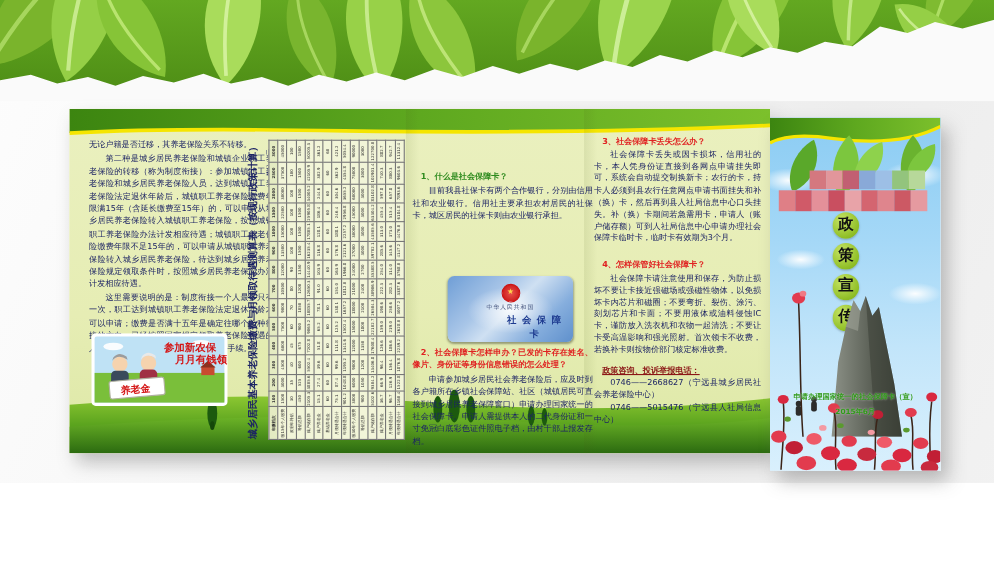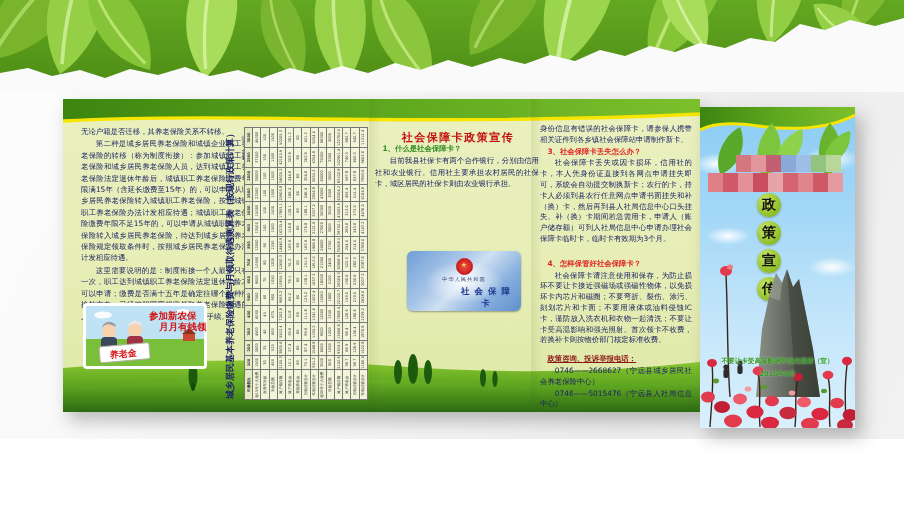--- a/index.html
+++ b/index.html
@@ -476,34 +476,36 @@
               <td>4476.0</td>
               <td>6184.8</td>
               <td>7893.6</td>
               <td>9603.6</td>
               <td>11312.4</td>
             </tr>
           </tbody>
       </table>
     </div>
 
-    <div class="m-title">社会保障卡政策宣传</div>
-    <div class="col" style="left:312px;top:44px;width:164px;">
+    <div class="col" style="left:312px;top:56px;width:164px;">
       <p class="h-green">1、什么是社会保障卡？</p>
       <p class="indent">目前我县社保卡有两个合作银行，分别由信用社和农业银行。信用社主要承担农村居民的社保卡，城区居民的社保卡则由农业银行承担。</p>
     </div>
     <div class="ssc-card">
       <div class="ssc-glow"></div>
       <div class="emblem">★</div>
       <div class="ssc-country">中华人民共和国</div>
       <div class="ssc-name">社会保障卡</div>
     </div>
+    <div class="col" style="left:312px;top:216px;width:164px;">
+      <p class="h-red">2、社会保障卡怎样申办？已发的卡存在姓名、像片、身份证等身份信息错误的怎么处理？</p>
+      <p class="indent">申请参加城乡居民社会养老保险后，应及时到各户籍所在乡镇社会保障站、社区（城镇居民可直接到城乡居民养老保障窗口）申请办理国家统一的社会保障卡。申请人需提供本人的二代身份证和一寸免冠白底彩色证件照电子档，由村干部上报发存档。</p>
+    </div>
 
     <div class="col" style="left:477px;top:25px;width:152px;line-height:10.8px;">
-      <p>身份信息有错误的社会保障卡，请参保人携带相关证件到各乡镇社会保障站申请制作新卡。</p>
       <p class="h-red">3、社会保障卡丢失怎么办？</p>
       <p class="indent">社会保障卡丢失或因卡损坏，信用社的卡，本人凭身份证直接到各网点申请挂失即可，系统会自动提交制换新卡；农行的卡，持卡人必须到县农行任意网点申请书面挂失和补（换）卡，然后再到县人社局信息中心口头挂失。补（换）卡期间若急需用卡，申请人（账户储存额）可到人社局信息中心申请办理社会保障卡临时卡，临时卡有效期为3个月。</p>
       <p class="h-red" style="margin-top:14px">4、怎样保管好社会保障卡？</p>
       <p class="indent">社会保障卡请注意使用和保存，为防止损坏不要让卡接近强磁场或强磁性物体，以免损坏卡内芯片和磁圈；不要弯折、裂伤、涂污、刻划芯片和卡面；不要用液体或油料侵蚀IC卡，谨防放入洗衣机和衣物一起清洗；不要让卡受高温影响和强光照射。首次领卡不收费，若换补卡则按物价部门核定标准收费。</p>
       <p class="hot-title" style="margin-top:8px">政策咨询、投诉举报电话：</p>
       <p class="indent">0746——2668627（宁远县城乡居民社会养老保险中心）</p>
       <p class="indent">0746——5015476（宁远县人社局信息中心）</p>
     </div>
   </div>
 
@@ -614,16 +616,16 @@
         <ellipse cx="110" cy="177" rx="9" ry="6.2" fill="#e23b4e"></ellipse>
           <ellipse cx="145" cy="178" rx="8" ry="6" fill="#c82a3e"></ellipse>
         <ellipse cx="48" cy="142" rx="3.4" ry="2.6" fill="#f49aa2"></ellipse>
           <ellipse cx="92" cy="146" rx="3.2" ry="2.4" fill="#f49aa2"></ellipse>
         <ellipse cx="16" cy="134" rx="3" ry="2.4" fill="#5a9a2e"></ellipse>
           <ellipse cx="64" cy="140" rx="3" ry="2.2" fill="#5a9a2e"></ellipse>
         <ellipse cx="124" cy="144" rx="3" ry="2.2" fill="#5a9a2e"></ellipse>
       </g>
     </svg>
 
-    <div class="cover-cap" style="top:250px;">不要让卡受高温影响和强光照射（宣）</div>
+    <div class="cover-cap" style="top:250px;">申请办理国家统一的社会保障卡（宣）</div>
     <div class="cover-cap" style="top:263px;">2015年6月</div>
   </div>
 </div>
 
 </body></html>

